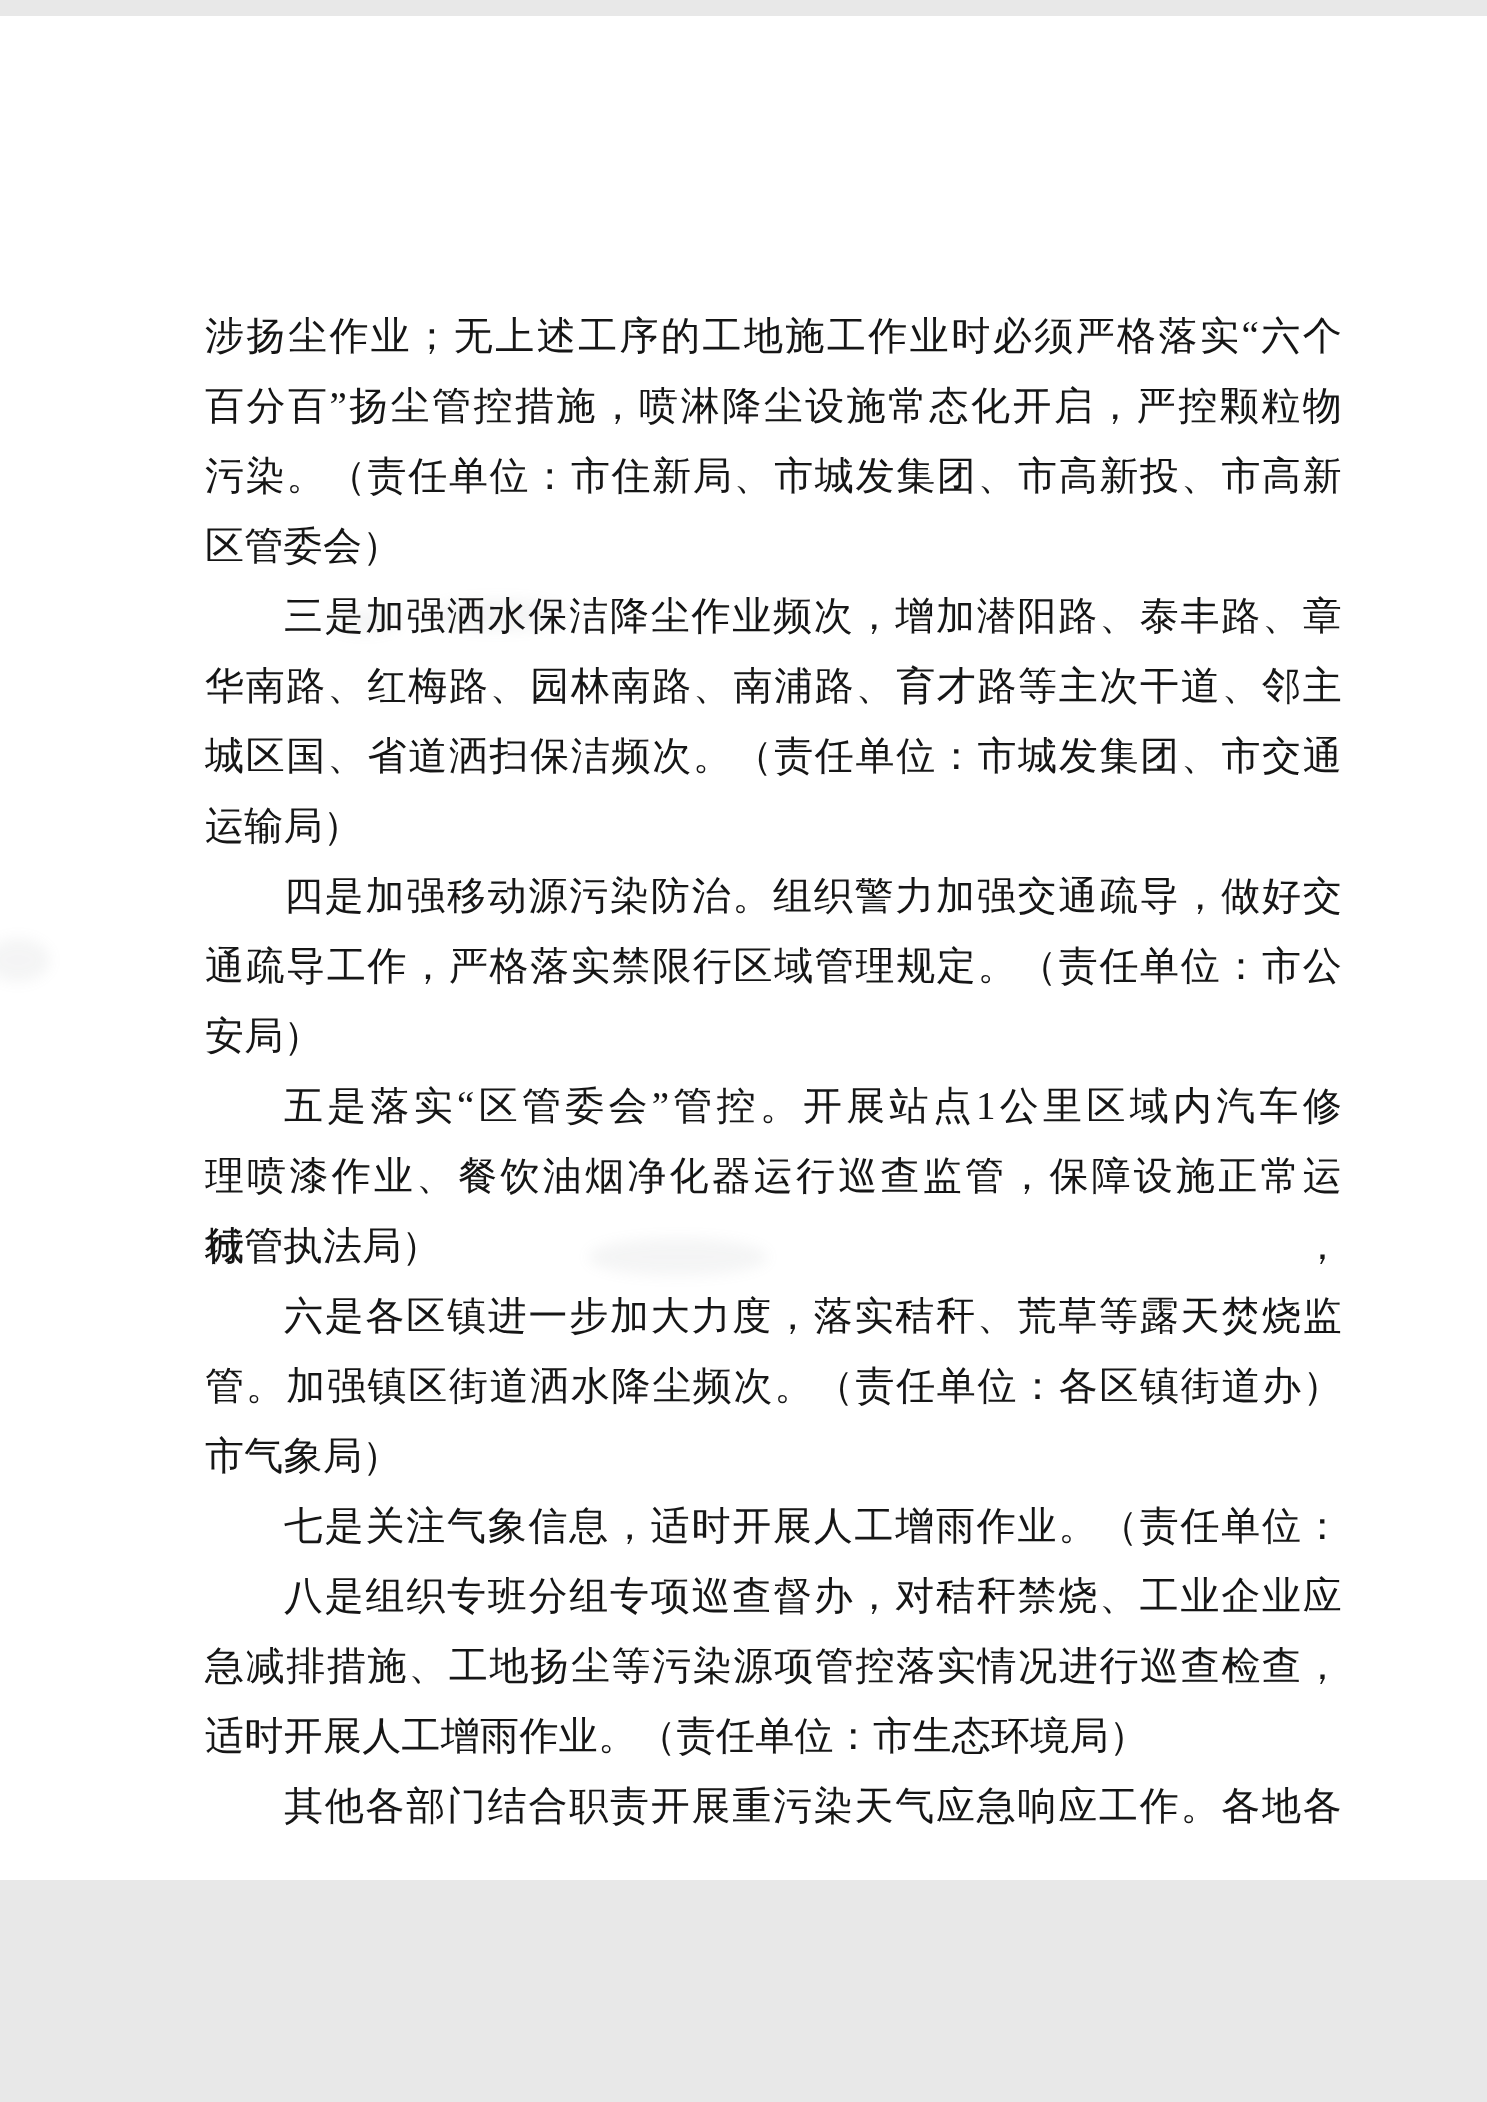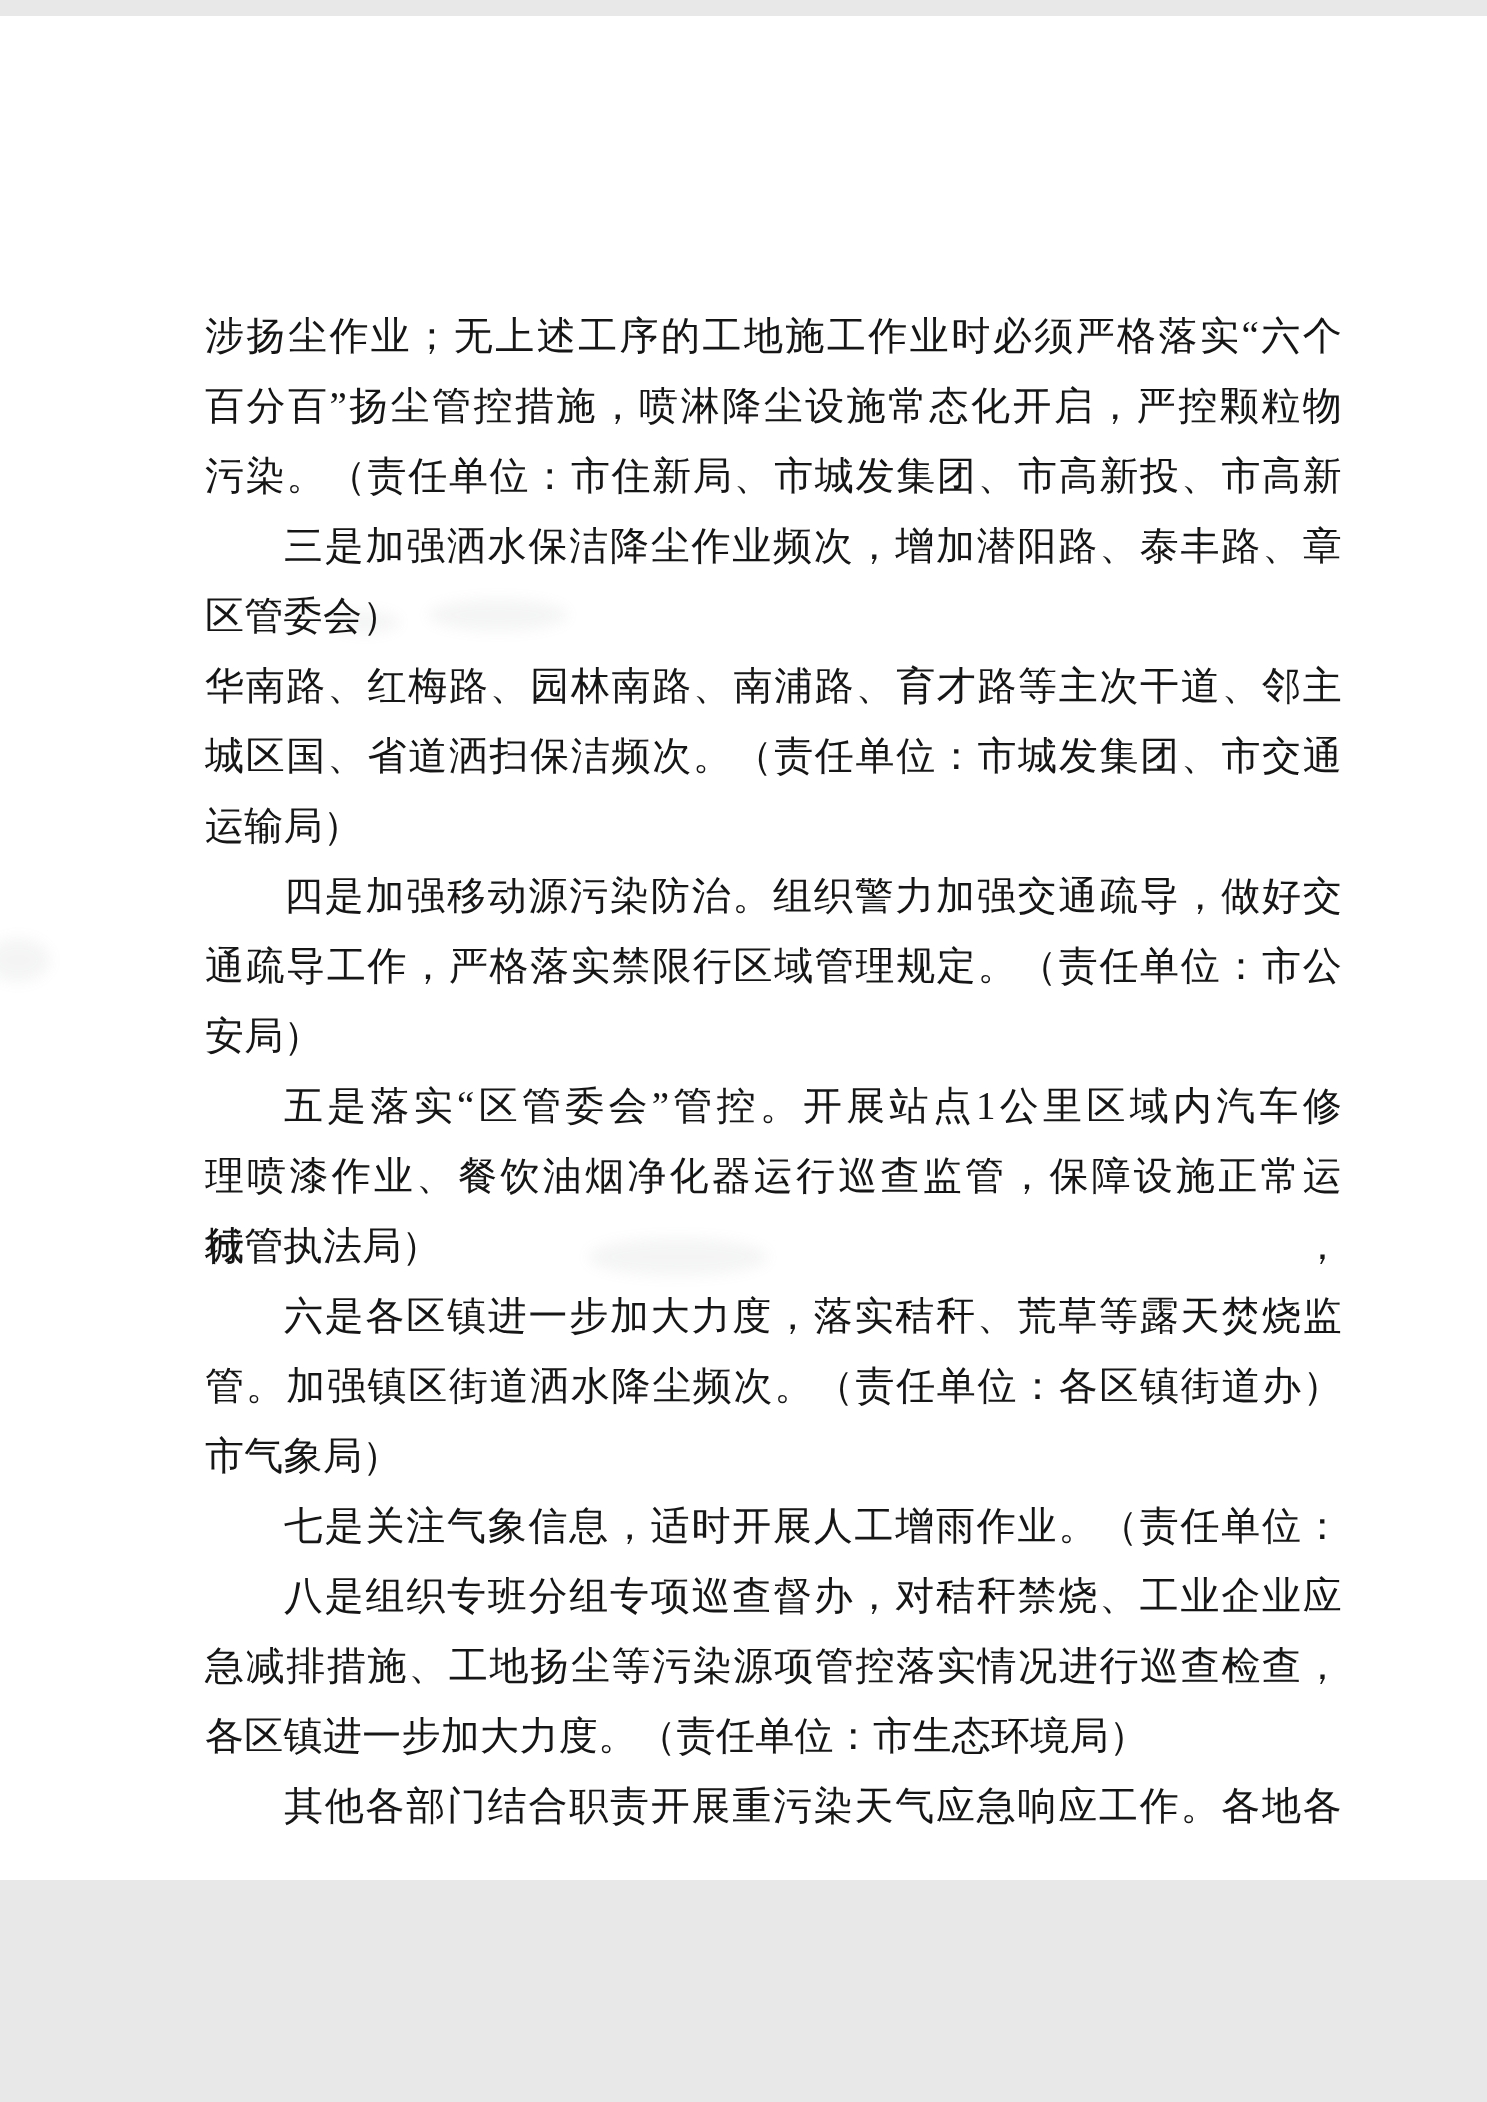--- a/index.html
+++ b/index.html
@@ -68,35 +68,35 @@
 <div class="page">
   <div class="smudge smudge-1"></div>
   <div class="smudge smudge-2"></div>
   <div class="smudge smudge-3"></div>
   <div class="smudge smudge-4"></div>
 
   <div class="content" id="doc-body">
       <div class="line"><span class="seg">涉扬尘作业；无上述工序的工地施工作业时必须严格落实“六个</span></div>
       <div class="line"><span class="seg">百分百”扬尘管控措施，喷淋降尘设施常态化开启，严控颗粒物</span></div>
       <div class="line"><span class="seg">污染。</span><span class="seg seg-bold">（责任单位：市住新局、市城发集团、市高新投、市高新</span></div>
+      <div class="line short"><span class="seg seg-bold">区管委会）</span></div>
       <div class="line indent"><span class="seg seg-bold">三是</span><span class="seg">加强洒水保洁降尘作业频次，增加潜阳路、泰丰路、章</span></div>
-      <div class="line short"><span class="seg seg-bold">区管委会）</span></div>
       <div class="line"><span class="seg">华南路、红梅路、园林南路、南浦路、育才路等主次干道、邻主</span></div>
       <div class="line"><span class="seg">城区国、省道洒扫保洁频次。</span><span class="seg seg-bold">（责任单位：市城发集团、市交通</span></div>
       <div class="line short"><span class="seg seg-bold">运输局）</span></div>
       <div class="line indent"><span class="seg seg-bold">四是</span><span class="seg">加强移动源污染防治。组织警力加强交通疏导，做好交</span></div>
       <div class="line"><span class="seg">通疏导工作，严格落实禁限行区域管理规定。</span><span class="seg seg-bold">（责任单位：市公</span></div>
       <div class="line short"><span class="seg seg-bold">安局）</span></div>
       <div class="line indent"><span class="seg seg-bold">五是</span><span class="seg">落实“区管委会”管控。开展站点1公里区域内汽车修</span></div>
       <div class="line"><span class="seg">理喷漆作业、餐饮油烟净化器运行巡查监管，保障设施正常运行，</span></div>
       <div class="line short"><span class="seg seg-bold">城管执法局）</span></div>
       <div class="line indent"><span class="seg seg-bold">六是</span><span class="seg">各区镇进一步加大力度，落实秸秆、荒草等露天焚烧监</span></div>
       <div class="line"><span class="seg">管。加强镇区街道洒水降尘频次。</span><span class="seg seg-bold">（责任单位：各区镇街道办）</span></div>
       <div class="line short"><span class="seg seg-bold">市气象局）</span></div>
       <div class="line indent"><span class="seg seg-bold">七是</span><span class="seg">关注气象信息，适时开展人工增雨作业。</span><span class="seg seg-bold">（责任单位：</span></div>
       <div class="line indent"><span class="seg seg-bold">八是</span><span class="seg">组织专班分组专项巡查督办，对秸秆禁烧、工业企业应</span></div>
       <div class="line"><span class="seg">急减排措施、工地扬尘等污染源项管控落实情况进行巡查检查，</span></div>
-      <div class="line short"><span class="seg">各区镇进一步加大力度。</span><span class="seg seg-bold">（责任单位：市生态环境局）</span></div>
+      <div class="line short"><span class="seg">适时开展人工增雨作业。</span><span class="seg seg-bold">（责任单位：市生态环境局）</span></div>
       <div class="line indent"><span class="seg">其他各部门结合职责开展重污染天气应急响应工作。各地各</span></div>
     </div>
 
   <div class="page-number">3</div>
 </div>
 
 </body></html>

